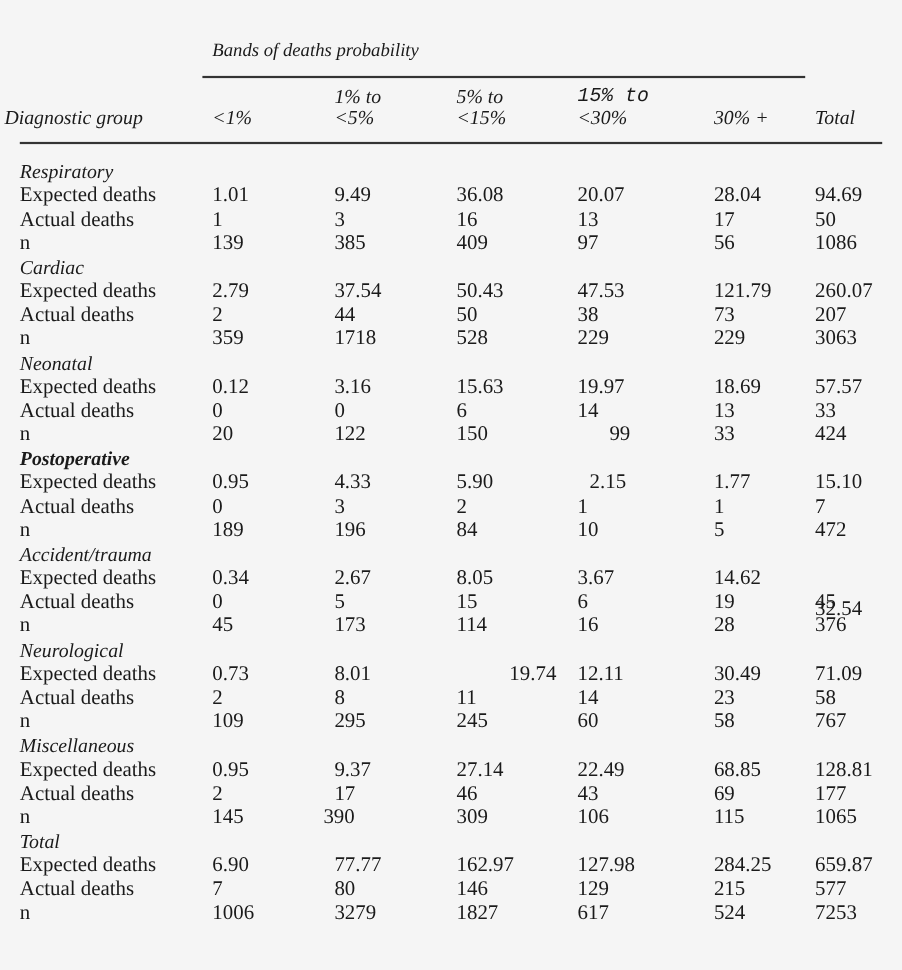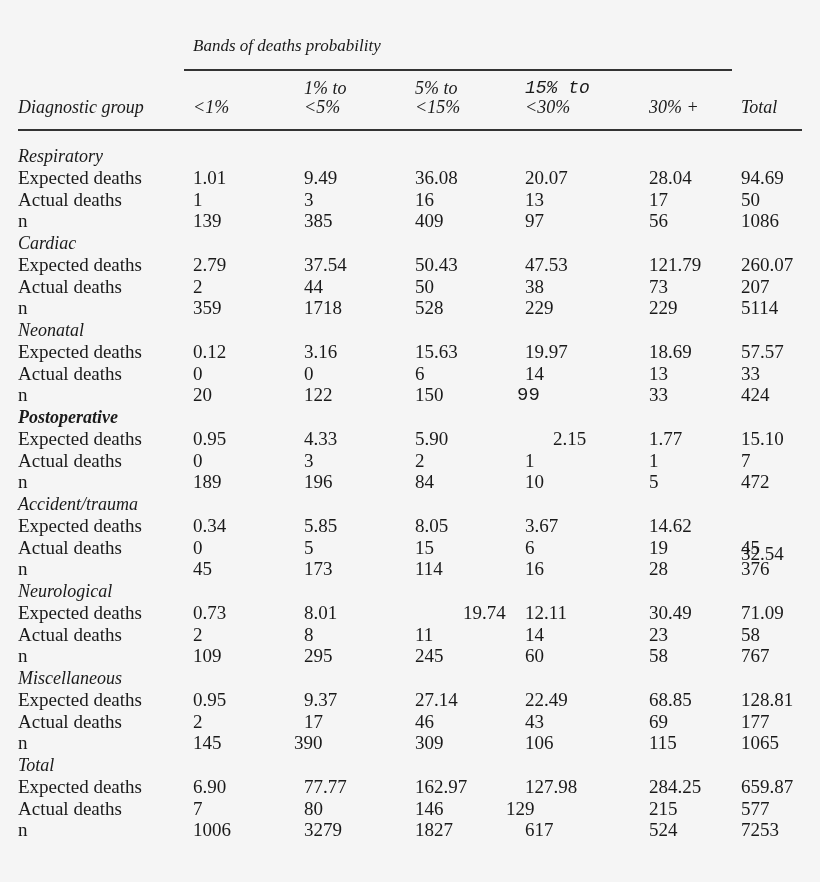--- a/index.html
+++ b/index.html
@@ -53,21 +53,21 @@
       font-size: 18px;
     }
   </style>
 </head>
 <body>
 
 <div>
   <div class="abs band-title it">Bands of deaths probability</div>
   <div class="abs band-line"></div>
 
-  <div class="abs hdr it" style="left:18px; top:98px;text-align:center;">Diagnostic group</div>
+  <div class="abs hdr it" style="left:4px; top:98px;text-align:center;">Diagnostic group</div>
   <div class="abs hdr it" style="left:193px; top:98px;">&lt;1%</div>
   <div class="abs hdr it" style="left:304px; top:79px;">1% to</div>
   <div class="abs hdr it" style="left:304px; top:98px;">&lt;5%</div>
   <div class="abs hdr it" style="left:415px; top:79px;">5% to</div>
   <div class="abs hdr it" style="left:415px; top:98px;">&lt;15%</div>
   <div class="abs hdr it" style="left:525px; top:79px;font-family:Liberation Mono, monospace;">15% to</div>
   <div class="abs hdr it" style="left:525px; top:98px;">&lt;30%</div>
   <div class="abs hdr it" style="left:649px; top:98px;">30% +</div>
   <div class="abs hdr it" style="left:741px; top:98px;">Total</div>
 
@@ -125,21 +125,21 @@
         <span class="cell" style="left: 649px;">73</span>
         <span class="cell" style="left: 741px;">207</span>
       </div>
       <div class="row" style="top: 297.25px;">
         <span class="cell" style="left: 18px;">n</span>
         <span class="cell" style="left: 193px;">359</span>
         <span class="cell" style="left: 304px;">1718</span>
         <span class="cell" style="left: 415px;">528</span>
         <span class="cell" style="left: 525px;">229</span>
         <span class="cell" style="left: 649px;">229</span>
-        <span class="cell" style="left: 741px;">5114</span>
+        <span class="cell" style="left: 741px;">3063</span>
       </div>
       <div class="row" style="top: 319px;">
         <span class="cell group-label" style="left: 18px;">Neonatal</span>
       </div>
       <div class="row" style="top: 340.75px;">
         <span class="cell" style="left: 18px;">Expected deaths</span>
         <span class="cell" style="left: 193px;">0.12</span>
         <span class="cell" style="left: 304px;">3.16</span>
         <span class="cell" style="left: 415px;">15.63</span>
         <span class="cell" style="left: 525px;">19.97</span>
@@ -153,33 +153,33 @@
         <span class="cell" style="left: 415px;">6</span>
         <span class="cell" style="left: 525px;">14</span>
         <span class="cell" style="left: 649px;">13</span>
         <span class="cell" style="left: 741px;">33</span>
       </div>
       <div class="row" style="top: 384.25px;">
         <span class="cell" style="left: 18px;">n</span>
         <span class="cell" style="left: 193px;">20</span>
         <span class="cell" style="left: 304px;">122</span>
         <span class="cell" style="left: 415px;">150</span>
-        <span class="cell" style="left: 517px; font-family: Liberation Mono, monospace;">99</span>
+        <span class="cell" style="left: 554px;">99</span>
         <span class="cell" style="left: 649px;">33</span>
         <span class="cell" style="left: 741px;">424</span>
       </div>
       <div class="row" style="top: 406px; font-weight: bold;">
         <span class="cell group-label" style="left: 18px;">Postoperative</span>
       </div>
       <div class="row" style="top: 427.75px;">
         <span class="cell" style="left: 18px;">Expected deaths</span>
         <span class="cell" style="left: 193px;">0.95</span>
         <span class="cell" style="left: 304px;">4.33</span>
         <span class="cell" style="left: 415px;">5.90</span>
-        <span class="cell" style="left: 553px;">2.15</span>
+        <span class="cell" style="left: 536px;">2.15</span>
         <span class="cell" style="left: 649px;">1.77</span>
         <span class="cell" style="left: 741px;">15.10</span>
       </div>
       <div class="row" style="top: 449.5px;">
         <span class="cell" style="left: 18px;">Actual deaths</span>
         <span class="cell" style="left: 193px;">0</span>
         <span class="cell" style="left: 304px;">3</span>
         <span class="cell" style="left: 415px;">2</span>
         <span class="cell" style="left: 525px;">1</span>
         <span class="cell" style="left: 649px;">1</span>
@@ -193,21 +193,21 @@
         <span class="cell" style="left: 525px;">10</span>
         <span class="cell" style="left: 649px;">5</span>
         <span class="cell" style="left: 741px;">472</span>
       </div>
       <div class="row" style="top: 493px;">
         <span class="cell group-label" style="left: 18px;">Accident/trauma</span>
       </div>
       <div class="row" style="top: 514.75px;">
         <span class="cell" style="left: 18px;">Expected deaths</span>
         <span class="cell" style="left: 193px;">0.34</span>
-        <span class="cell" style="left: 304px;">5.85</span>
+        <span class="cell" style="left: 304px;">2.67</span>
         <span class="cell" style="left: 415px;">8.05</span>
         <span class="cell" style="left: 525px;">3.67</span>
         <span class="cell" style="left: 649px;">14.62</span>
         <span class="cell" style="left: 741px; margin-top: 28px;">32.54</span>
       </div>
       <div class="row" style="top: 536.5px;">
         <span class="cell" style="left: 18px;">Actual deaths</span>
         <span class="cell" style="left: 193px;">0</span>
         <span class="cell" style="left: 304px;">5</span>
         <span class="cell" style="left: 415px;">15</span>
@@ -294,21 +294,21 @@
         <span class="cell" style="left: 415px;">162.97</span>
         <span class="cell" style="left: 525px;">127.98</span>
         <span class="cell" style="left: 649px;">284.25</span>
         <span class="cell" style="left: 741px;">659.87</span>
       </div>
       <div class="row" style="top: 797.5px;">
         <span class="cell" style="left: 18px;">Actual deaths</span>
         <span class="cell" style="left: 193px;">7</span>
         <span class="cell" style="left: 304px;">80</span>
         <span class="cell" style="left: 415px;">146</span>
-        <span class="cell" style="left: 506px;">129</span>
+        <span class="cell" style="left: 525px;">129</span>
         <span class="cell" style="left: 649px;">215</span>
         <span class="cell" style="left: 741px;">577</span>
       </div>
       <div class="row" style="top: 819.25px;">
         <span class="cell" style="left: 18px;">n</span>
         <span class="cell" style="left: 193px;">1006</span>
         <span class="cell" style="left: 304px;">3279</span>
         <span class="cell" style="left: 415px;">1827</span>
         <span class="cell" style="left: 525px;">617</span>
         <span class="cell" style="left: 649px;">524</span>

